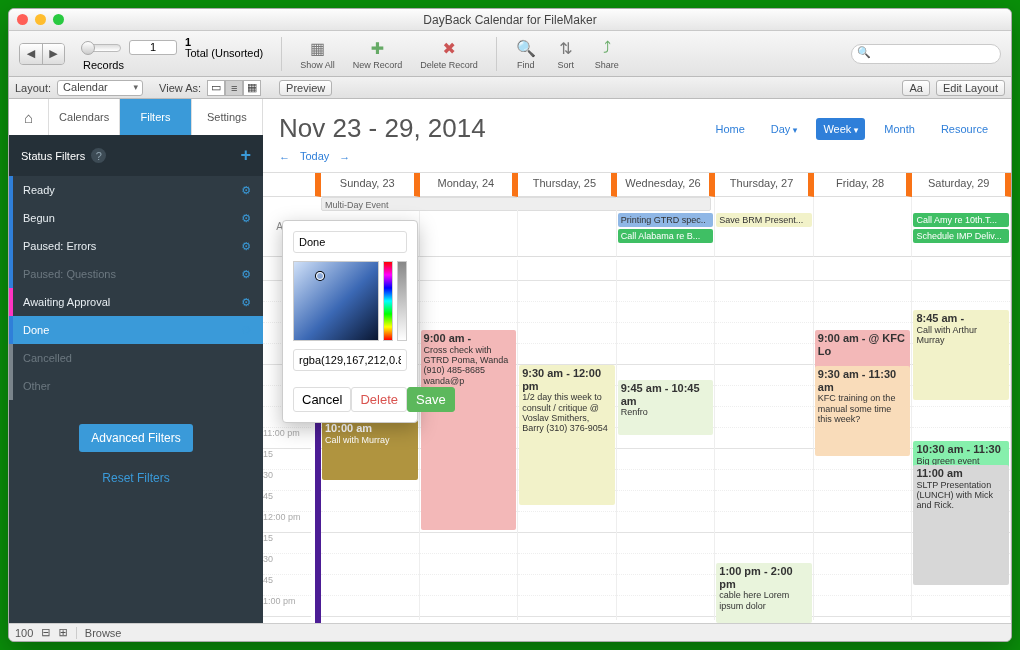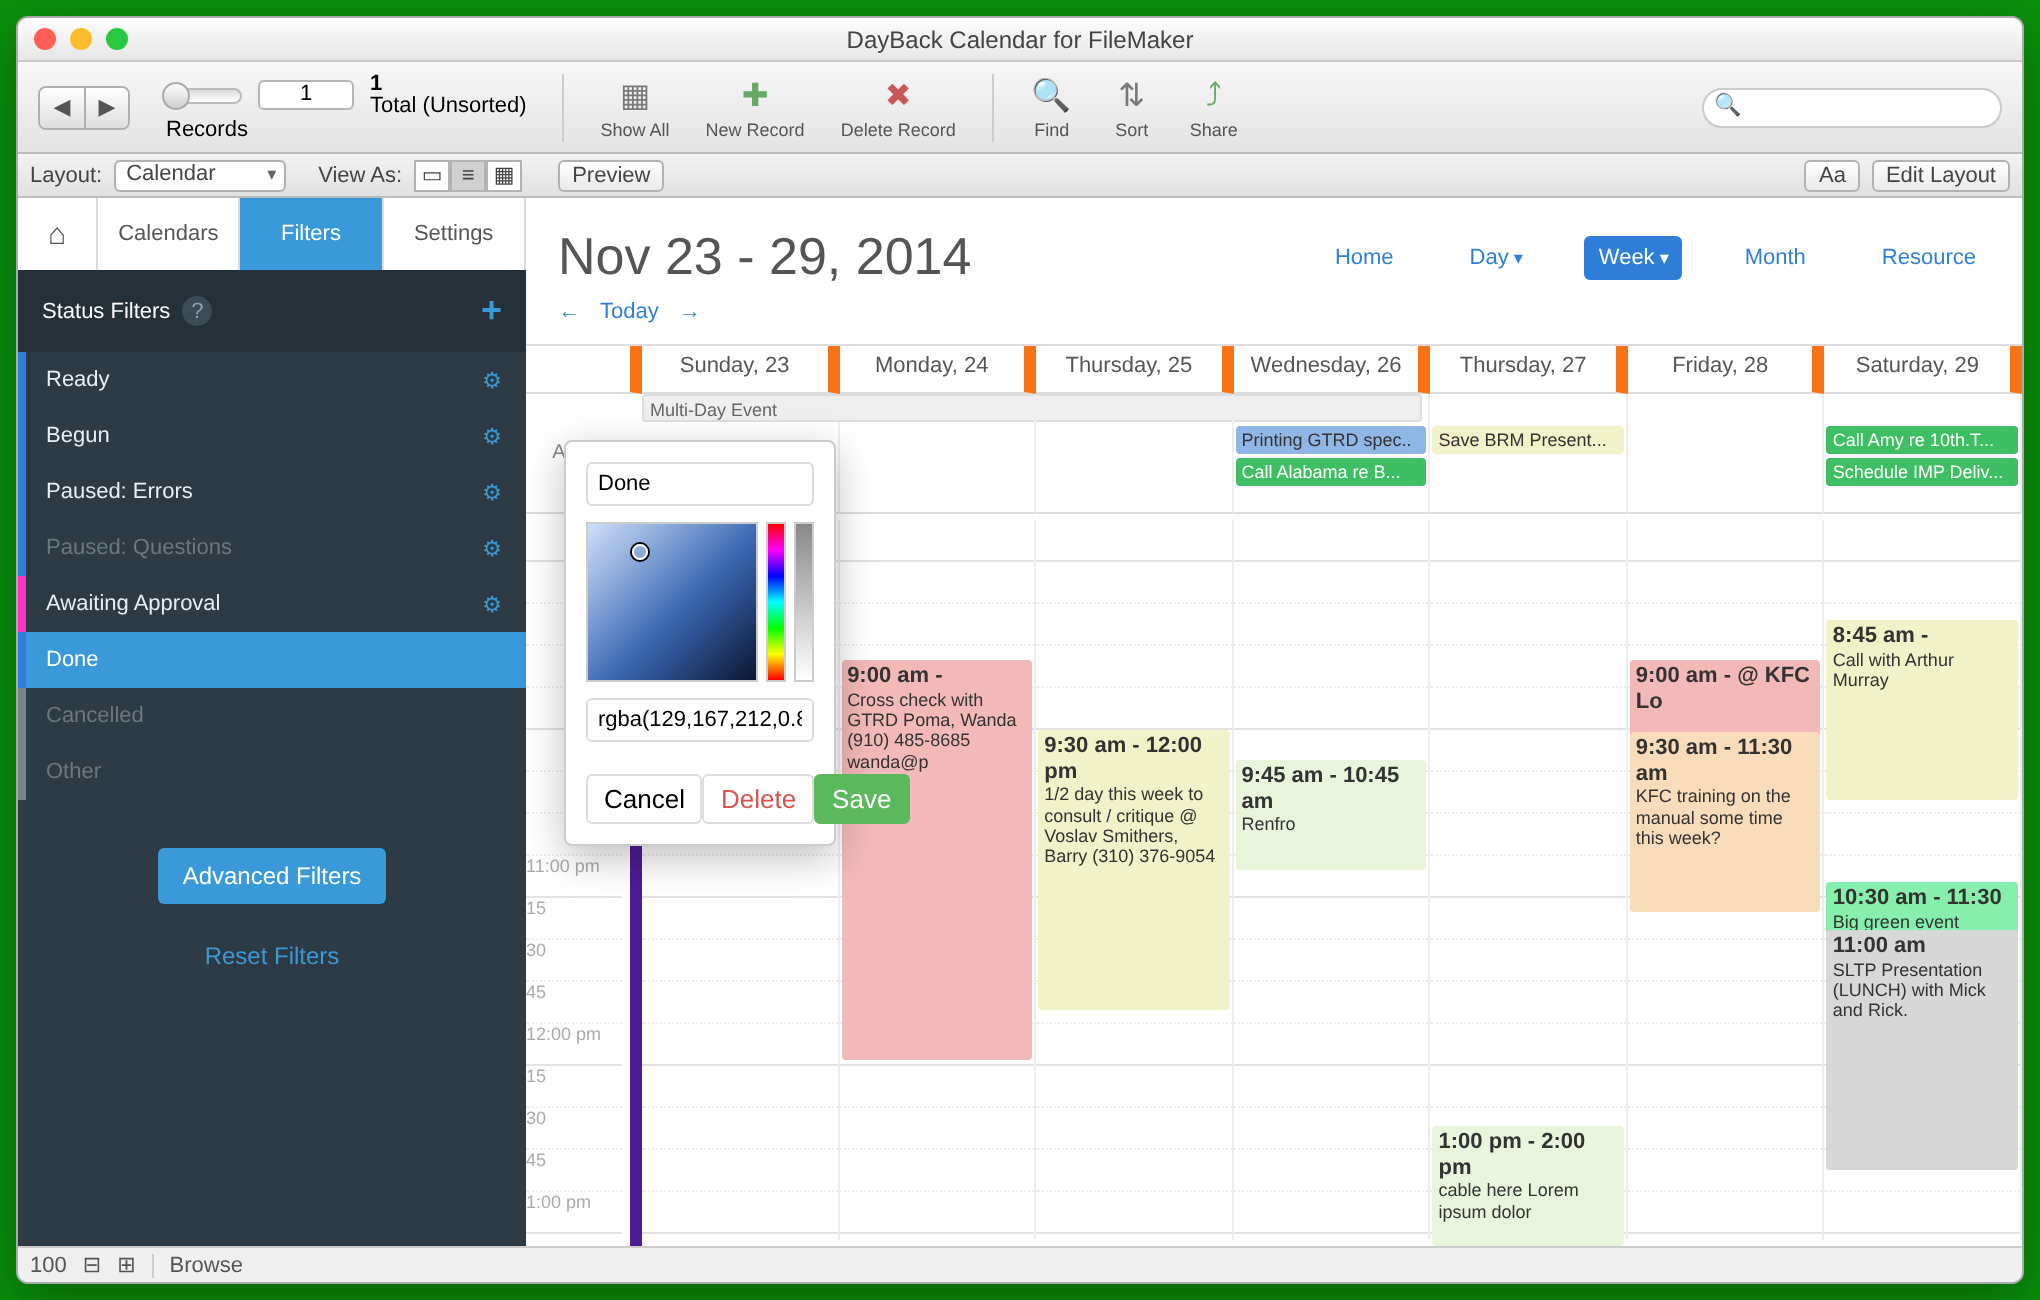--- a/index.html
+++ b/index.html
@@ -47,21 +47,21 @@
   .flt .gear{margin-left:auto;color:#3a9ad9}
   .flt.mute{color:#6c7880}
   .flt.sel{background:#3a9ad9;color:#fff}
   .flt.sel:after{content:"";position:absolute;right:-8px;top:50%;margin-top:-8px;border:8px solid transparent;border-left-color:#3a9ad9}
   .advb{margin:24px auto 0;background:#3a9ad9;color:#fff;border:none;border-radius:3px;padding:7px 12px;font-size:12px}
   .reset{margin:18px auto 0;color:#3a9ad9;background:none;border:none;font-size:12px}
   
   .main{flex:1;display:flex;flex-direction:column;overflow:hidden}
   .calh{display:flex;align-items:center;padding:14px 16px 6px}
   .calh h1{font-size:26px;font-weight:300;color:#555}
-  .views{margin-left:auto;display:flex;gap:24px;align-items:center;font-size:12px}
+  .views{margin-left:auto;display:flex;gap:12px;align-items:center;font-size:12px}
   .vb{color:#2f7fd9;cursor:pointer;padding:5px 7px;border-radius:3px}
   .vb.drop:after{content:" ▾";font-size:9px}
   .vb.on{background:#2f7fd9;color:#fff}
   .calnav{display:flex;align-items:center;gap:10px;padding:0 16px 10px;font-size:13px}
   .calnav span.ar{color:#2f7fd9;cursor:pointer;font-weight:bold}
   .grid{flex:1;display:grid;grid-template-columns:58px repeat(7,1fr);border-top:1px solid #ddd;overflow:hidden;font-size:10px;color:#555}
   .gh{border-right:6px solid #f97316;border-bottom:1px solid #ddd;text-align:center;padding:4px 2px;background:#fff}
   .ghh{border-right:1px solid #eee;border-bottom:1px solid #ddd;height:60px;position:relative}
   .alabel{border-bottom:1px solid #ddd;display:flex;align-items:center;justify-content:center;height:60px;font-size:10px;color:#888}
   .slotcol{border-right:1px solid #eee;position:relative}
@@ -294,20 +294,21 @@
             <div class="hr "></div>
             <div class="hr big"></div>
             <div class="hr "></div>
             <div class="hr "></div>
             <div class="hr "></div>
             <div class="hr big"></div>
             <div class="hr "></div>
             <div class="hr "></div>
             <div class="hr "></div>
             <div class="hr big"></div>
+            <div class="ev" style="top:160px;height:60px;background:#b0943f;color:#fff"><b>10:00 am</b><br>Call with Murray</div>
           </div>
           <div class="slotcol" id="col1" style="height:360px">
             <div class="hr big"></div>
             <div class="hr "></div>
             <div class="hr "></div>
             <div class="hr "></div>
             <div class="hr big"></div>
             <div class="hr "></div>
             <div class="hr "></div>
             <div class="hr "></div>

